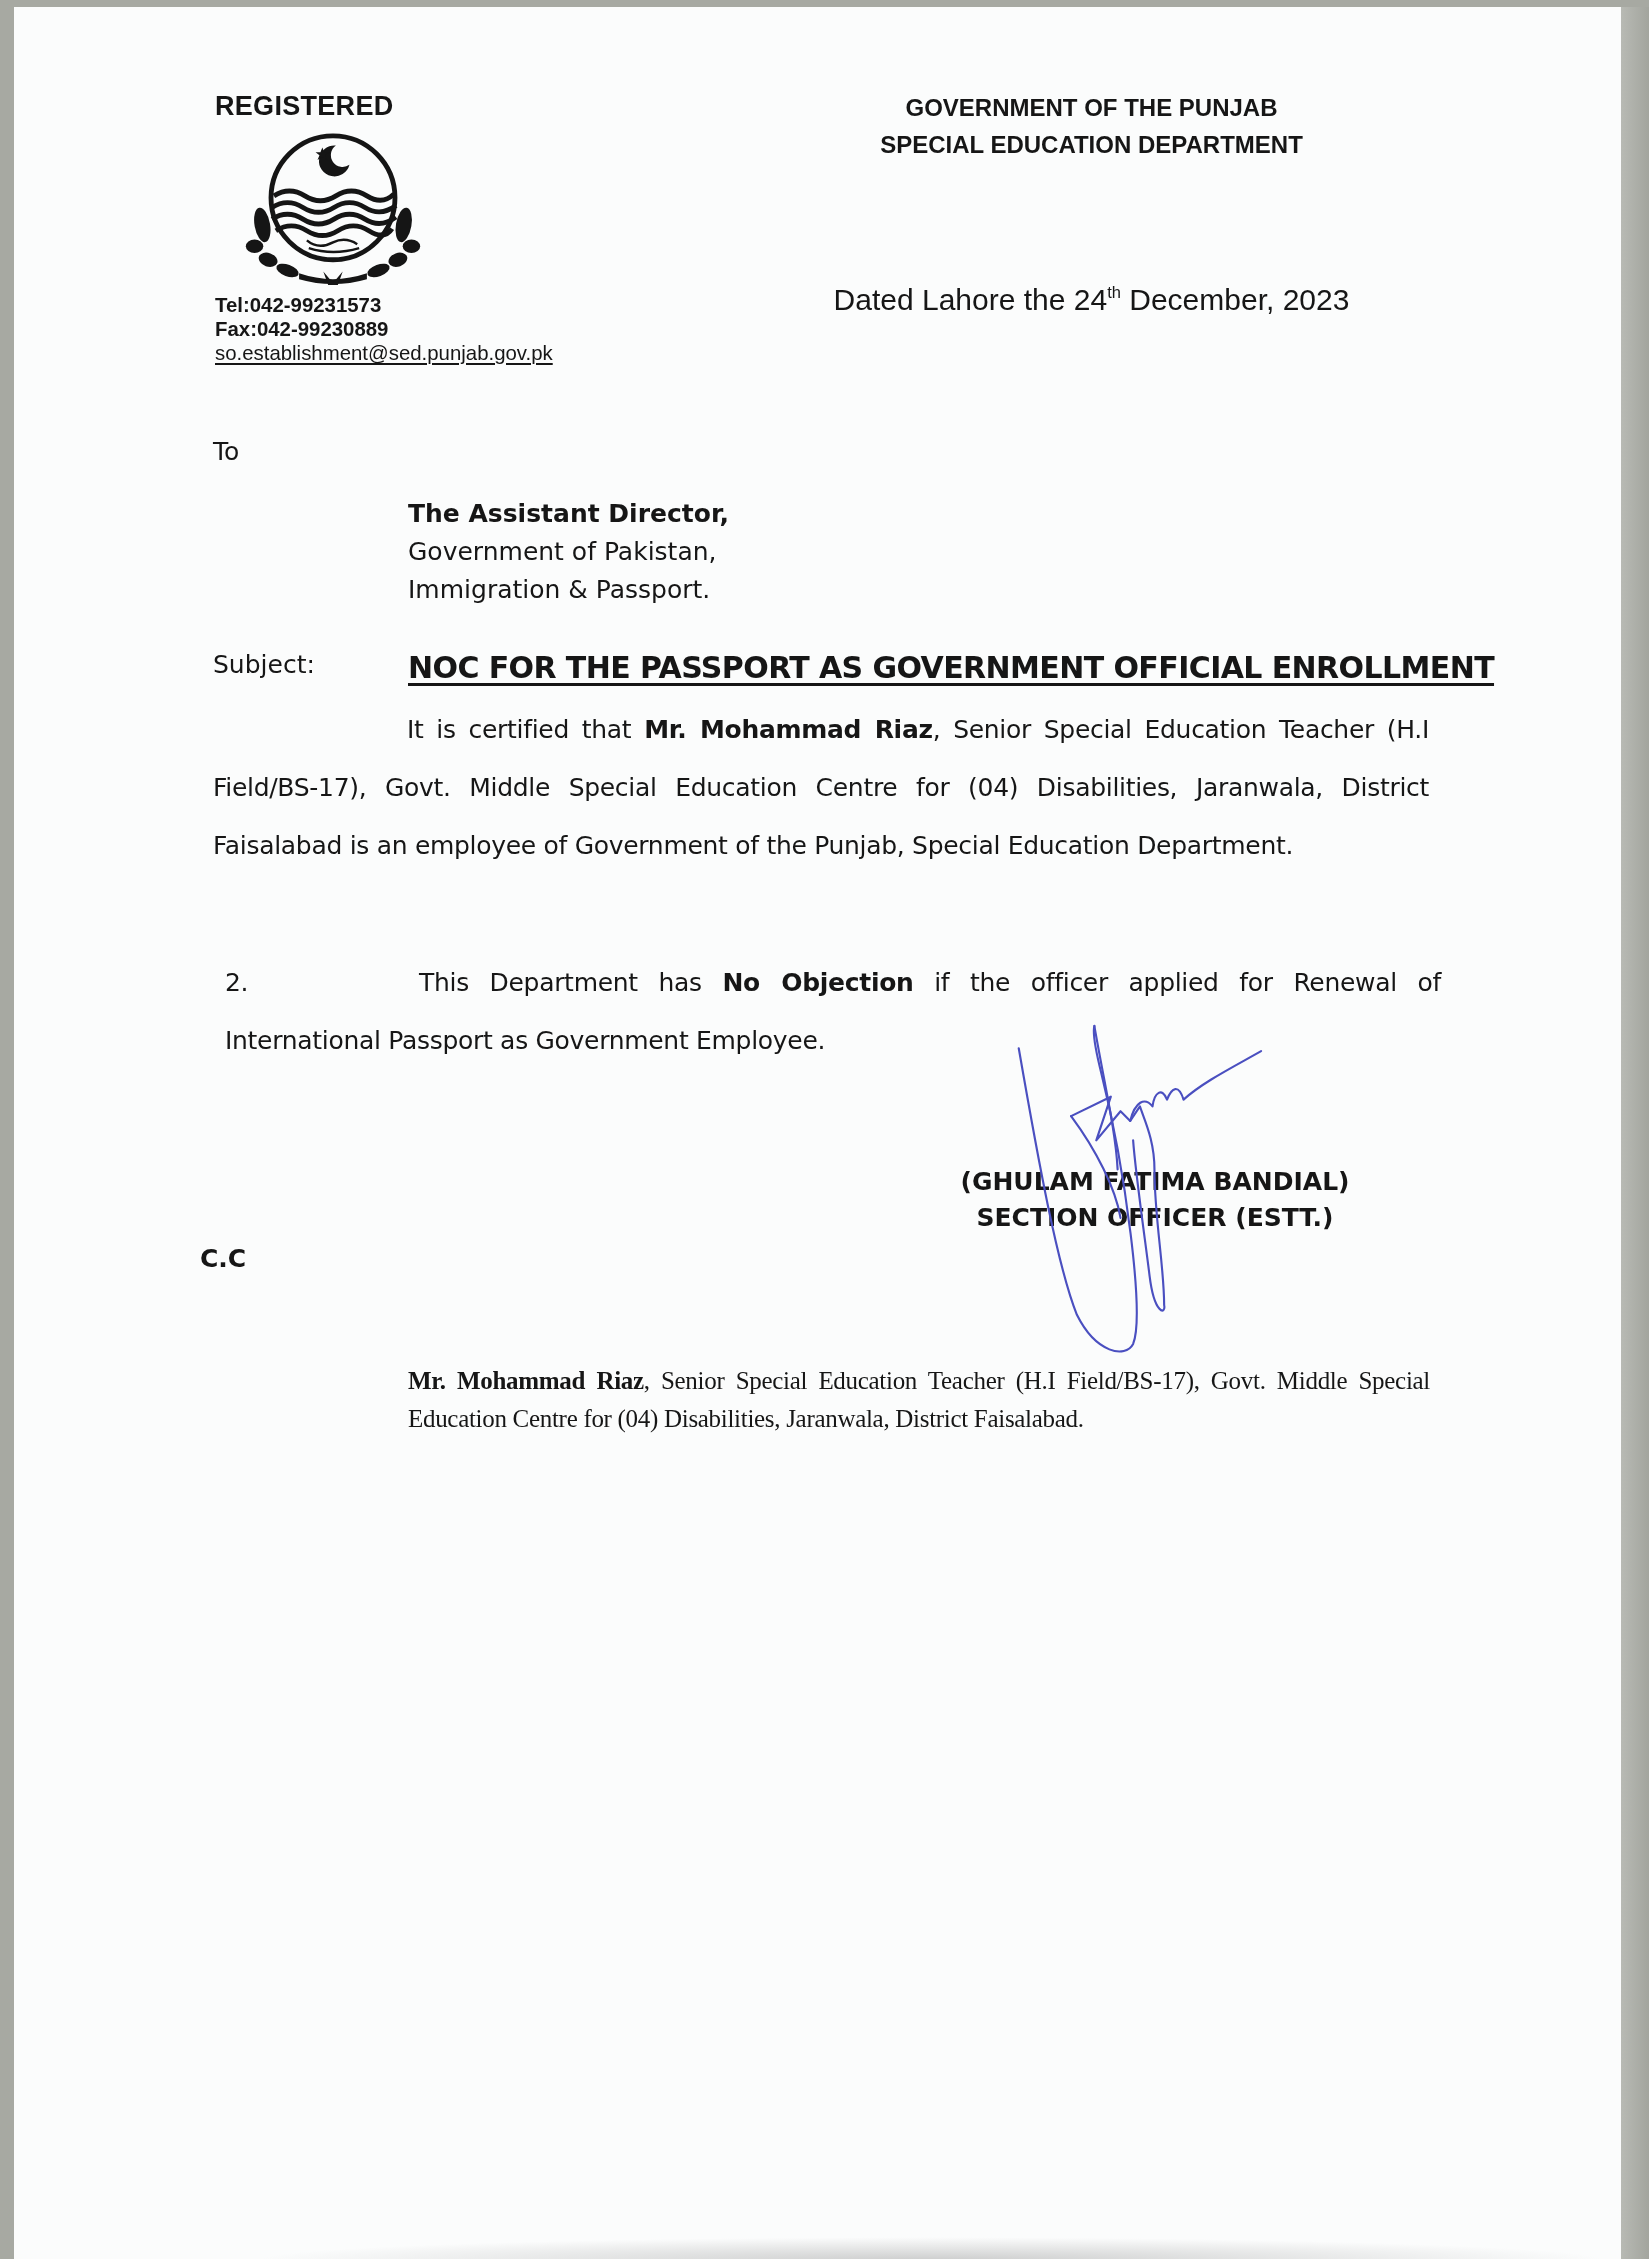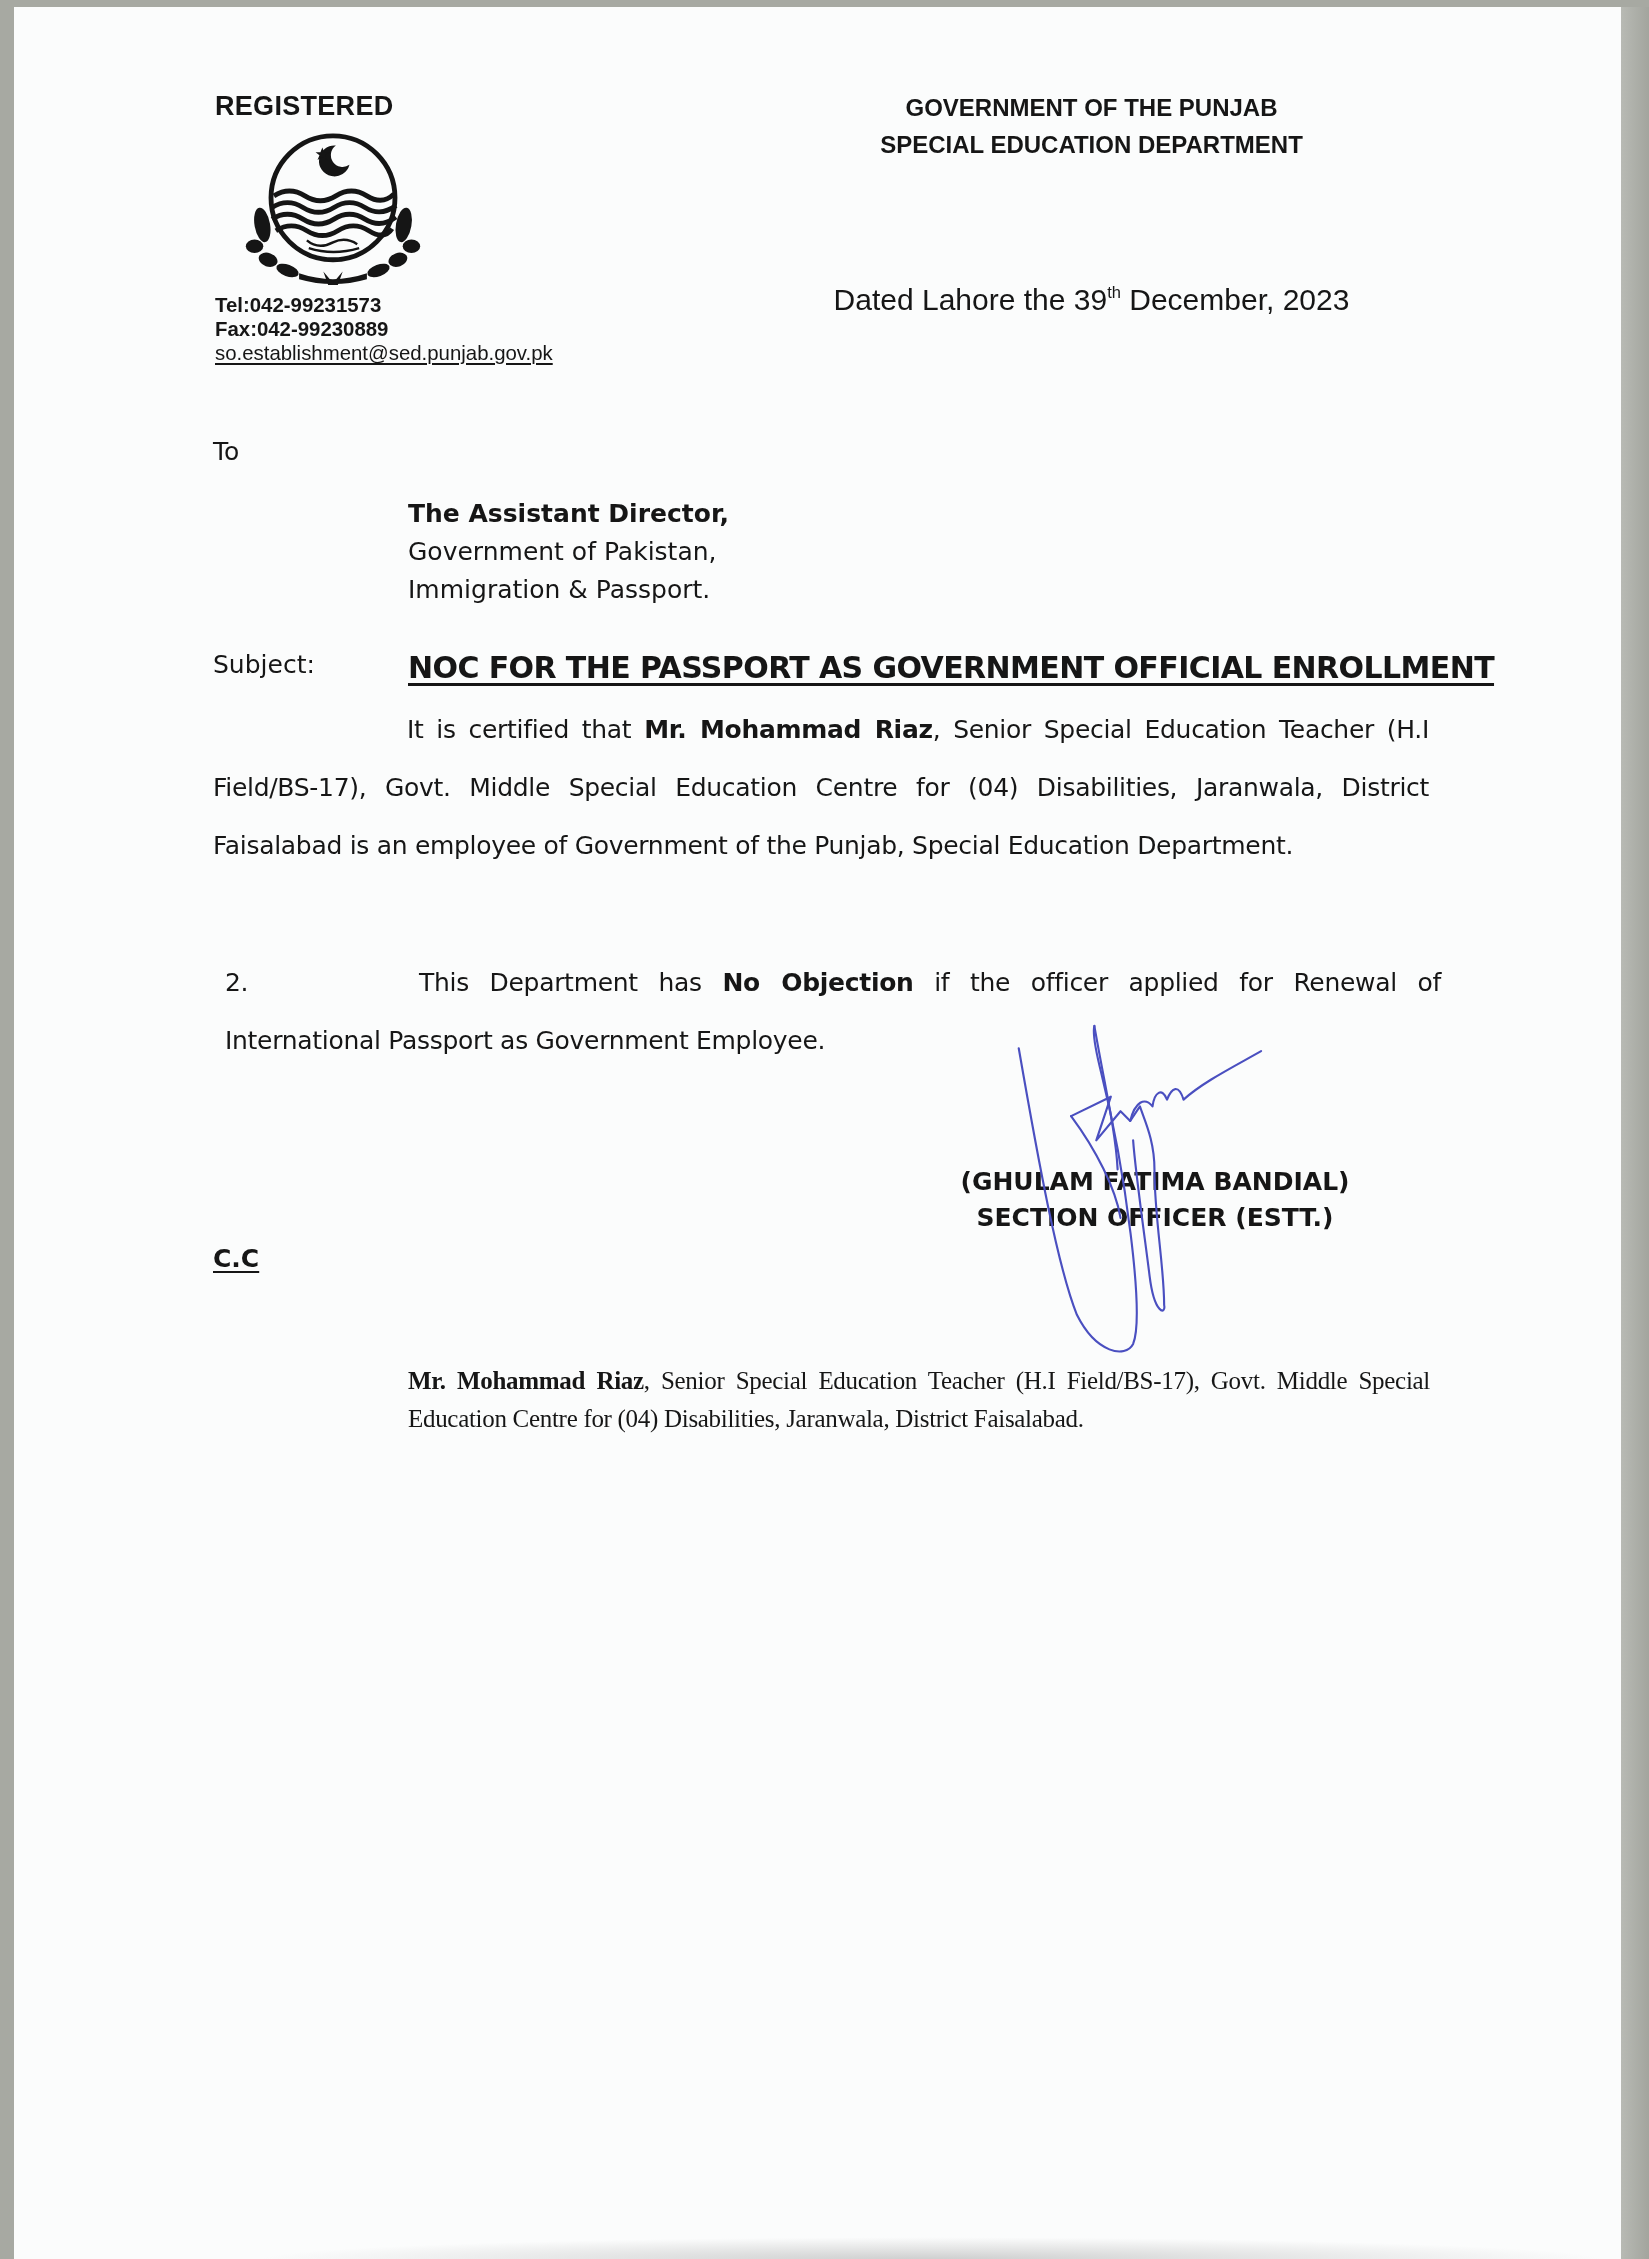--- a/index.html
+++ b/index.html
@@ -53,22 +53,22 @@
     }
     .para1 { top: 701px; }
     .para2 { top: 954px; margin-left: 12px; }
     .indent { display: inline-block; width: 194px; }
     .para2-num { display: inline-block; width: 194px; }
 
     .signature-svg { left: 1009px; top: 1024px; width: 320px; height: 349px; }
     .sig-block { left: 927px; top: 1164px; width: 456px; text-align: center; font-size: 25px; font-weight: bold; line-height: 36px; }
 
     .cc-label {
-      left: 213px; top: 1244px; font-size: 25px; font-weight: bold;
-      text-decoration: underline; text-underline-offset: 3.9px;
+      left: 200px; top: 1244px; font-size: 25px; font-weight: bold;
+      text-underline-offset: 3.9px;
     }
     .cc-text {
       left: 408px; top: 1362px; width: 1022px; font-size: 25px; line-height: 38px;
       text-align: justify; letter-spacing: -0.3px; font-family: Liberation Serif, serif;
     }
     .bottom-smudge {
       left: 252px; top: 2237px; width: 1359px; height: 23px;
       background: radial-gradient(ellipse at 50% 100%, rgba(120,120,120,0.35), rgba(255,255,255,0) 70%);
     }
   </style>
@@ -116,21 +116,21 @@
   <div>Tel:042-99231573</div>
   <div>Fax:042-99230889</div>
   <div class="email">so.establishment@sed.punjab.gov.pk</div>
 </div>
 
 <div class="abs ref-block">
   <div class="gov-title">GOVERNMENT OF THE PUNJAB</div>
   <div class="gov-title">SPECIAL EDUCATION DEPARTMENT</div>
 </div>
 
-<div class="abs dated"><span>Dated Lahore the 39</span><sup>th</sup><span> December, 2023</span></div>
+<div class="abs dated"><span>Dated Lahore the 24</span><sup>th</sup><span> December, 2023</span></div>
 
 <div class="abs to doc-font">To</div>
 <div class="abs addressee doc-font">
   <div class="strong">The Assistant Director,</div>
   <div>Government of Pakistan,</div>
   <div>Immigration &amp; Passport.</div>
 </div>
 
 <div class="abs subject-label doc-font">Subject:</div>
 <div class="abs subject-text doc-font">NOC FOR THE PASSPORT AS GOVERNMENT OFFICIAL ENROLLMENT</div>

